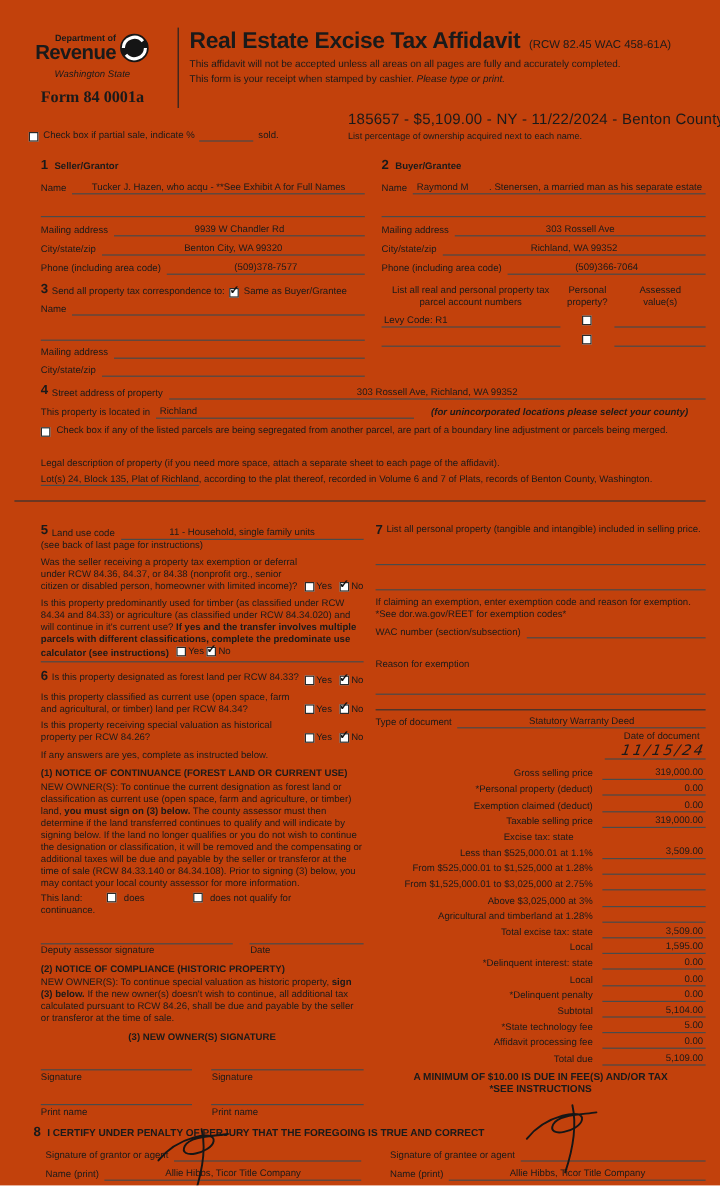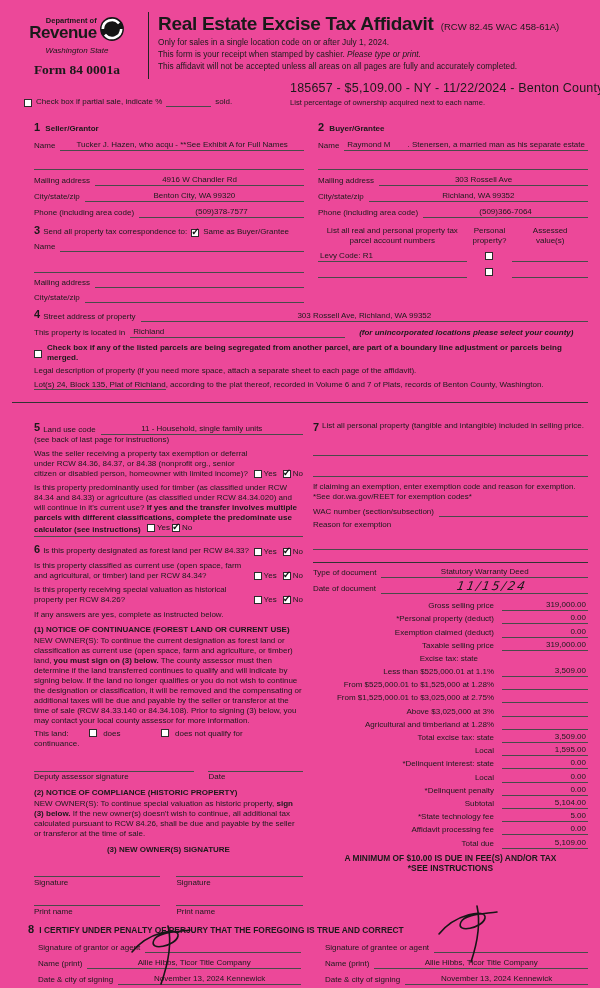--- a/index.html
+++ b/index.html
@@ -1,21 +1,21 @@
 <!DOCTYPE html>
 <html><head>
 <meta charset="utf-8">
 <style>
   * { margin:0; padding:0; box-sizing:border-box; }
   html,body { background:#fff; }
   .page {
-    width:600px; height:988px; margin:0 auto; background:#ec4899;
+    width:600px; height:988px; margin:0 auto; background:#c2410c;
     color:#1a1a1a; font-family:"Liberation Sans", sans-serif;
     font-size:8px; line-height:1.25; position:relative; overflow:hidden;
-    padding:12px 12px 0 12px;
+    padding:23px 12px 0 12px;
   }
   .bold { font-weight:bold; }
   .italic { font-style:italic; }
   .u { border-bottom:1px solid #4a4a4a; }
   .fill { flex:1; border-bottom:1px solid #4a4a4a; min-height:9px;text-align:center; }
   .row { display:flex; align-items:flex-end; }
   .cb {
     width:8px; height:8px; border:1px solid #2a2a2a; display:inline-block;
     position:relative; flex:none; background:#fff; vertical-align:-1px;
   }
@@ -66,21 +66,21 @@
 
   
   .main-cols { display:flex; gap:10px; margin-top:2px; }
   .mc-left { width:50.5%; flex:none; }
   .mc-right { flex:1; min-width:0; }
 
   .q-block { position:relative; margin-top:4px; }
   .q-text { padding-right:52px; }
   .yn-abs { position:absolute; right:0; bottom:0; display:flex; align-items:center; gap:2px; white-space:nowrap; }
   .yn-abs .cb { margin-left:4px; }
-  .para { margin-top:3px; }
+  .para { margin-top:17px; }
   .notice-title { font-weight:bold; margin-top:5px; }
   .center { text-align:center; }
 
   
   .tax-row { display:flex; justify-content:flex-end; align-items:flex-end; height:13.2px; }
   .tax-label { text-align:right; white-space:nowrap; }
   .tax-val { width:86px; flex:none; border-bottom:1px solid #4a4a4a; text-align:right; margin-left:8px; padding-right:2px; }
   .tax-hdr { padding-right:110px; height:13.2px; display:flex; align-items:flex-end; justify-content:flex-end; }
   .min-note { font-weight:bold; font-size:8.4px; text-align:center; margin-top:4px; }
 
@@ -121,26 +121,25 @@
         </span>
       </div>
       <div class="logo-state">Washington State</div>
       <div class="form-number">Form 84 0001a</div>
     </div>
     <div class="title-block">
       <div>
         <span class="main-title">Real Estate Excise Tax Affidavit</span>
         <span class="title-ref">(RCW 82.45 WAC 458-61A)</span>
       </div>
-      <div class="hdr-instr">Only for sales in a single location code on or after July 1, 2024.</div>
+      <div class="hdr-instr">This affidavit will not be accepted unless all areas on all pages are fully and accurately completed.</div>
       <div class="hdr-instr">
         <span>This form is your receipt when stamped by cashier.</span>
         <span class="italic">Please type or print.</span>
       </div>
-      <div class="hdr-instr">This affidavit will not be accepted unless all areas on all pages are fully and accurately completed.</div>
     </div>
   </div>
 
   <div class="stamp-row">
     <div class="stamp-left">
       <span class="cb"></span>
       <span>Check box if partial sale, indicate %</span>
       <span class="blank-seg"></span>
       <span>sold.</span>
     </div>
@@ -158,21 +157,21 @@
       </div>
       <div class="fr">
         <span class="lbl">Name</span>
         <span class="fill val">Tucker J. Hazen, who acqu - **See Exhibit A for Full Names</span>
       </div>
       <div class="fr" style="margin-top:10px;">
           <span class="fill"></span>
         </div>
       <div class="fr">
         <span class="lbl">Mailing address</span>
-        <span class="fill val">4916 W Chandler Rd</span>
+        <span class="fill val">9939 W Chandler Rd</span>
       </div>
       <div class="fr">
         <span class="lbl">City/state/zip</span>
         <span class="fill val">Benton City, WA 99320</span>
       </div>
       <div class="fr">
         <span class="lbl">Phone (including area code)</span>
         <span class="fill val">(509)378-7577</span>
       </div>
     </div>
@@ -262,21 +261,21 @@
     <div class="fr">
       <span class="sec-num">4</span>
       <span class="lbl">Street address of property</span>
       <span class="fill val">303 Rossell Ave, Richland, WA 99352</span>
     </div>
     <div class="fr">
       <span class="lbl">This property is located in</span>
       <span class="u" style="width:215px; padding-left:3px;">Richland</span>
       <span class="bold italic" style="margin-left:14px;">(for unincorporated locations please select your county)</span>
     </div>
-    <div class="fr" style="align-items:center;font-weight:bold;">
+    <div class="fr" style="align-items:flex-start;">
       <span class="cb" style="margin-right:5px; margin-top:2px;"></span>
       <span>Check box if any of the listed parcels are being segregated from another parcel, are part of a boundary line adjustment or parcels being merged.</span>
     </div>
     <div class="para">Legal description of property (if you need more space, attach a separate sheet to each page of the affidavit).</div>
     <div class="para" style="margin-top:4px;">
       <span class="u">Lot(s) 24, Block 135, Plat of Richland</span><span>, according to the plat thereof, recorded in Volume 6 and 7 of Plats, records of Benton County, Washington.</span>
     </div>
   </div>
 
   <div class="hr" style="margin-top:12px;"></div>
@@ -400,21 +399,21 @@
         <div class="para">Reason for exemption</div>
         <div class="fill" style="margin-top:11px;"></div>
         <div style="margin-top:12px; border-bottom:1.4px solid #333;"></div>
       </div>
 
       <div>
         <div class="fr" style="margin-top:4px;">
           <span class="lbl">Type of document</span>
           <span class="fill val">Statutory Warranty Deed</span>
         </div>
-        <div class="fr" style="margin-top:2px;">
+        <div class="fr" style="margin-top:2px;flex-direction:column;">
           <span class="lbl">Date of document</span>
           <span class="fill" style="padding-left:14px;"><span class="handwritten">11/15/24</span></span>
         </div>
       </div>
 
       <div style="margin-top:4px;">
         <div class="tax-row">
             <span class="tax-label">Gross selling price</span>
             <span class="tax-val">319,000.00</span>
           </div>

